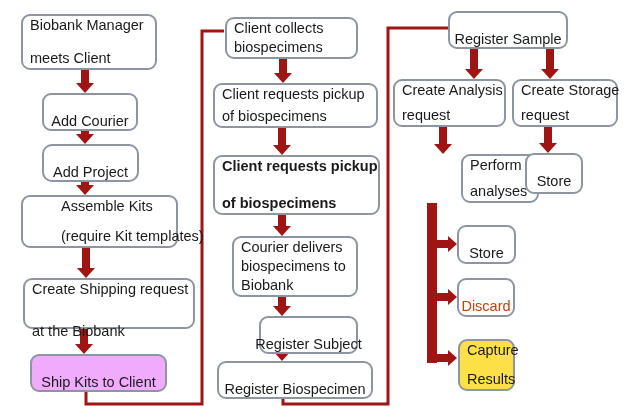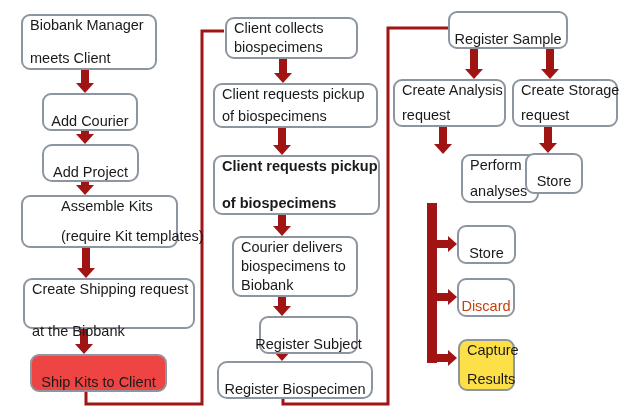--- a/index.html
+++ b/index.html
@@ -142,21 +142,21 @@
         <div class="line">Add Project</div>
       </div>
       <div class="node" style="left: 21px; top: 195px; width: 157px; height: 53px; border-color: rgb(141, 150, 160); background: rgb(255, 255, 255); color: rgb(26, 26, 26); padding-left: 38px;">
         <div class="line">Assemble Kits</div>
         <div class="line">(require Kit templates)</div>
       </div>
       <div class="node" style="left: 23px; top: 278px; width: 172px; height: 51px; border-color: rgb(141, 150, 160); background: rgb(255, 255, 255); color: rgb(26, 26, 26); gap: 23px;">
         <div class="line">Create Shipping request</div>
         <div class="line">at the Biobank</div>
       </div>
-      <div class="node center" style="left: 30px; top: 354px; width: 137px; height: 33px; border-color: rgb(141, 150, 160); background: #ef4444; color: rgb(26, 26, 26);">
+      <div class="node center" style="left: 30px; top: 354px; width: 137px; height: 33px; border-color: rgb(141, 150, 160); background: #f0abfc; color: rgb(26, 26, 26);">
         <div class="line">Ship Kits to Client</div>
       </div>
       <div class="node" style="left: 225px; top: 17px; width: 133px; height: 42px; border-color: rgb(141, 150, 160); background: rgb(255, 255, 255); color: rgb(26, 26, 26);">
         <div class="line">Client collects</div>
         <div class="line">biospecimens</div>
       </div>
       <div class="node" style="left: 213px; top: 83px; width: 165px; height: 45px; border-color: rgb(141, 150, 160); background: rgb(255, 255, 255); color: rgb(26, 26, 26);">
         <div class="line">Client requests pickup</div>
         <div class="line">of biospecimens</div>
       </div>
@@ -165,21 +165,21 @@
         <div class="line">of biospecimens</div>
       </div>
       <div class="node" style="left: 232px; top: 236px; width: 126px; height: 61px; border-color: rgb(141, 150, 160); background: rgb(255, 255, 255); color: rgb(26, 26, 26);">
         <div class="line">Courier delivers</div>
         <div class="line">biospecimens to</div>
         <div class="line">Biobank</div>
       </div>
       <div class="node center" style="left: 228px; top: 316px; width: 99px; height: 26px; border-color: rgb(141, 150, 160); background: rgb(255, 255, 255); color: rgb(26, 26, 26); margin-left: 31px;">
         <div class="line">Register Subject</div>
       </div>
-      <div class="node center" style="left: 217px; top: 361px; width: 156px; height: 31px; border-color: rgb(141, 150, 160); background: rgb(255, 255, 255); color: rgb(26, 26, 26); border-radius: 10px;">
+      <div class="node center" style="left: 217px; top: 361px; width: 156px; height: 31px; border-color: rgb(141, 150, 160); background: rgb(255, 255, 255); color: rgb(26, 26, 26);">
         <div class="line">Register Biospecimen</div>
       </div>
       <div class="node center" style="left: 448px; top: 11px; width: 120px; height: 31px; border-color: rgb(141, 150, 160); background: rgb(255, 255, 255); color: rgb(26, 26, 26);">
         <div class="line">Register Sample</div>
       </div>
       <div class="node" style="left: 393px; top: 79px; width: 113px; height: 48px; border-color: rgb(141, 150, 160); background: rgb(255, 255, 255); color: rgb(26, 26, 26);">
         <div class="line">Create Analysis</div>
         <div class="line">request</div>
       </div>
       <div class="node" style="left: 512px; top: 79px; width: 106px; height: 48px; border-color: rgb(141, 150, 160); background: rgb(255, 255, 255); color: rgb(26, 26, 26);">

